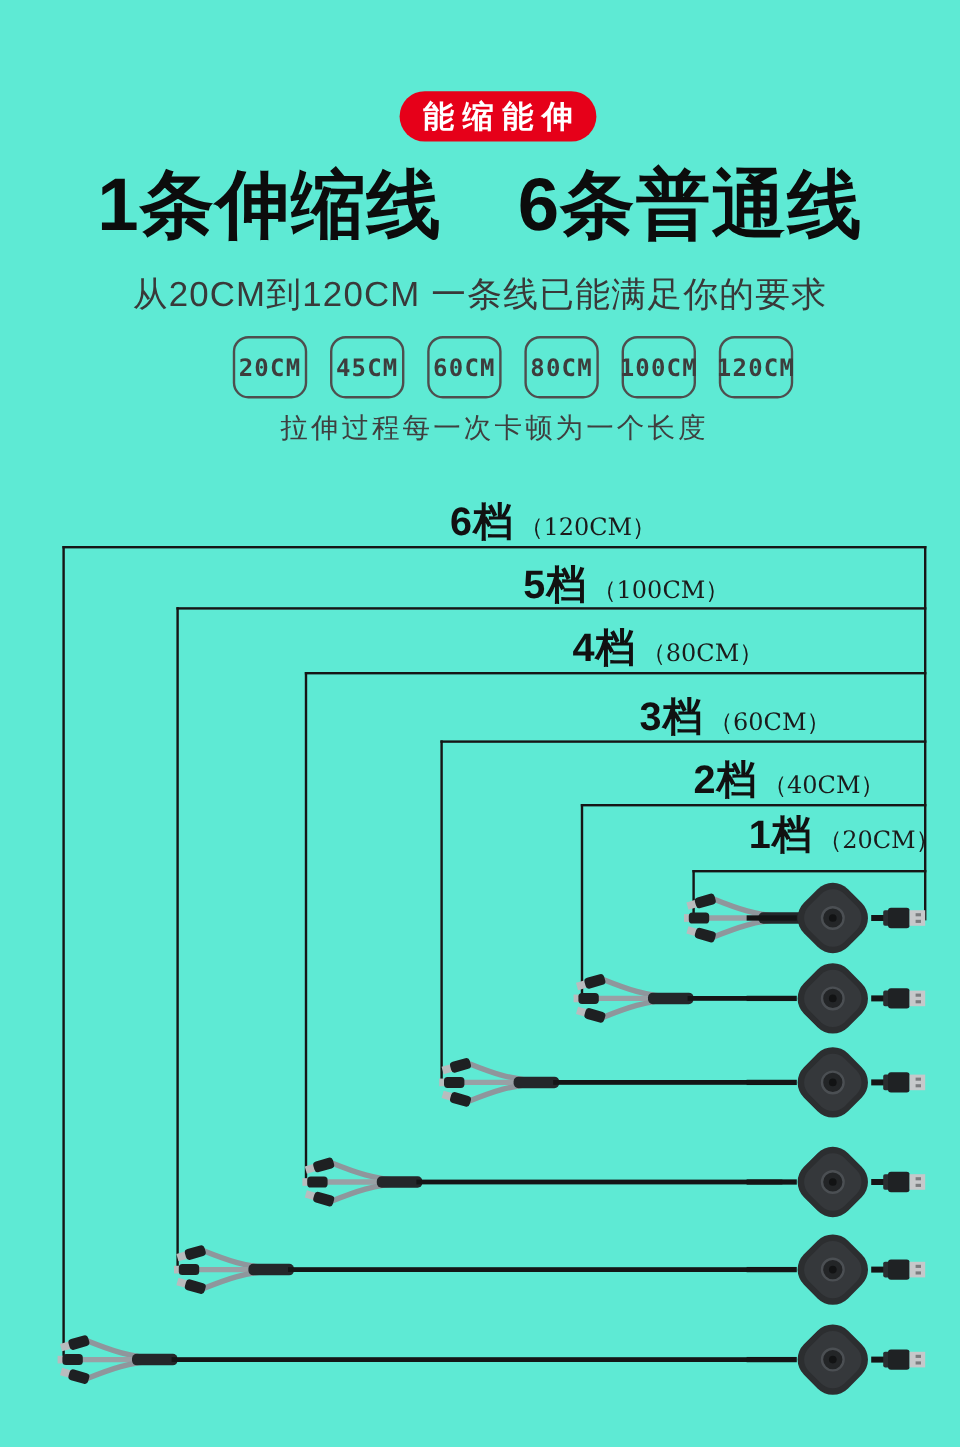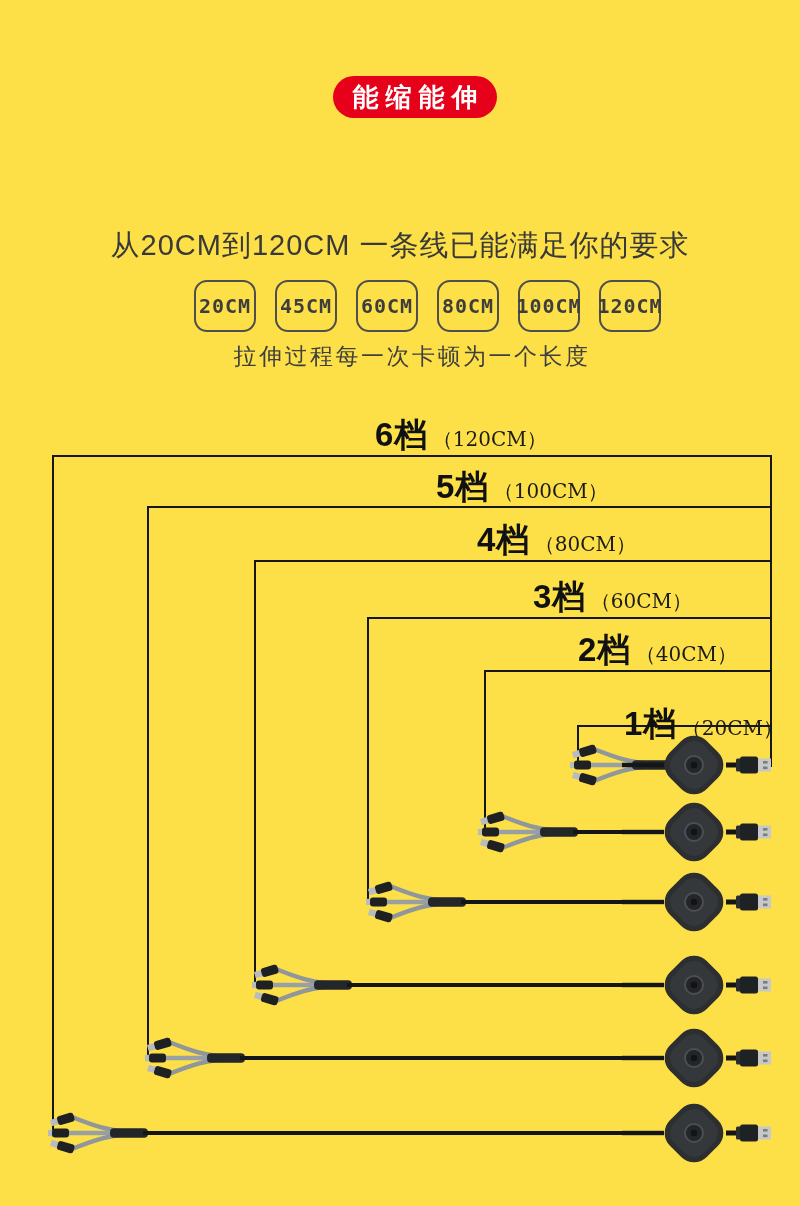--- a/index.html
+++ b/index.html
@@ -1,16 +1,16 @@
 <!DOCTYPE html>
 <html lang="zh"><head>
 <meta charset="utf-8">
 <style>
   html,body{margin:0;padding:0;background:#fff;}
-  .page{position:relative;width:800px;height:1206px;background:#fde047;overflow:hidden;
+  .page{position:relative;width:800px;height:1206px;background:#5eead4;overflow:hidden;
         font-family:"Liberation Sans","DejaVu Sans",sans-serif;}
 
   
   .badge{position:absolute;left:333px;top:76px;width:164px;height:42px;background:#e60019;
          border-radius:21px;color:#fff;font-size:26px;font-weight:700;letter-spacing:7px;
          padding-left:7px;box-sizing:border-box;text-align:center;line-height:43px;}
   .title{position:absolute;top:129px;left:0;width:100%;text-align:center;font-size:62px;
          font-weight:700;color:#0c0c0c;letter-spacing:1px;white-space:nowrap;}
   .subtitle{position:absolute;top:226px;left:0;width:100%;text-align:center;font-size:29px;
             font-weight:400;color:#393939;letter-spacing:1px;white-space:nowrap;}
@@ -32,41 +32,42 @@
   .hl4{left:254px;top:560px;width:518px;}  .vl4{left:254px;top:560px;height:425px;}
   .hl3{left:367px;top:617px;width:405px;}  .vl3{left:367px;top:617px;height:285px;}
   .hl2{left:484px;top:670px;width:288px;}  .vl2{left:484px;top:670px;height:162px;}
   .hl1{left:577px;top:725px;width:195px;}  .vl1{left:577px;top:725px;height:40px;}
   .vright{left:770px;top:455px;height:312px;}
 
   .lvl-label{position:absolute;white-space:nowrap;color:#111;}
   .lvl-label .gear{font-size:33px;font-weight:700;letter-spacing:1px;}
   .lvl-label .len{font-size:20px;font-family:"DejaVu Serif","Liberation Serif",serif;color:#1b1b1b;}
   .lb6{left:375px;top:413px;} .lb5{left:436px;top:465px;} .lb4{left:477px;top:518px;}
-  .lb3{left:533px;top:575px;} .lb2{left:578px;top:628px;} .lb1{left:624px;top:702px;}
+  .lb3{left:533px;top:575px;} .lb2{left:578px;top:628px;} .lb1{left:624px;top:674px;}
 
   
   .cable{position:absolute;height:90px;}
   .cable .fan{position:absolute;left:0;top:17px;}
   .cable .wire{position:absolute;left:95px;right:120px;top:43px;height:4px;background:#141516;}
   .cable .unit{position:absolute;right:0;top:0;}
   .c1{left:570px;right:28px;top:720px;}
   .c2{left:478px;right:28px;top:787px;}
   .c3{left:366px;right:28px;top:857px;}
   .c4{left:252px;right:28px;top:940px;}
   .c5{left:145px;right:28px;top:1013px;}
   .c6{left:48px;right:28px;top:1088px;}
   .defs-hidden{position:absolute;width:0;height:0;overflow:hidden;}
 </style>
 </head>
 <body>
 
 <div class="page">
 
   <div class="badge">能缩能伸</div>
+  <div class="title">1条伸缩线　6条普通线</div>
   <div class="subtitle">从20CM到120CM 一条线已能满足你的要求</div>
 
   <div class="sizes">
     <div class="size-box">
       <span>20</span>
       <span>CM</span>
     </div>
     <div class="size-box">
       <span>45</span>
       <span>CM</span>

